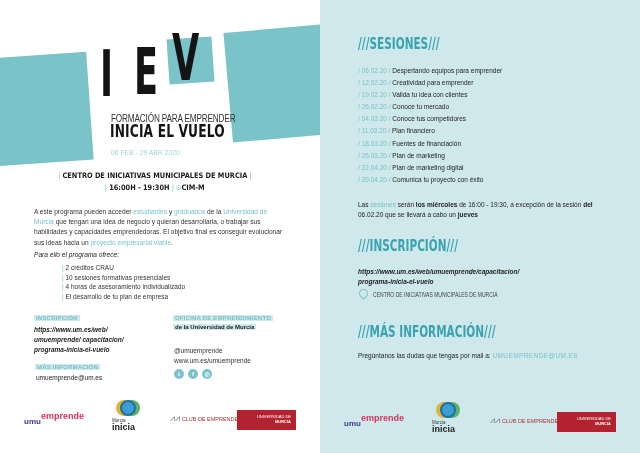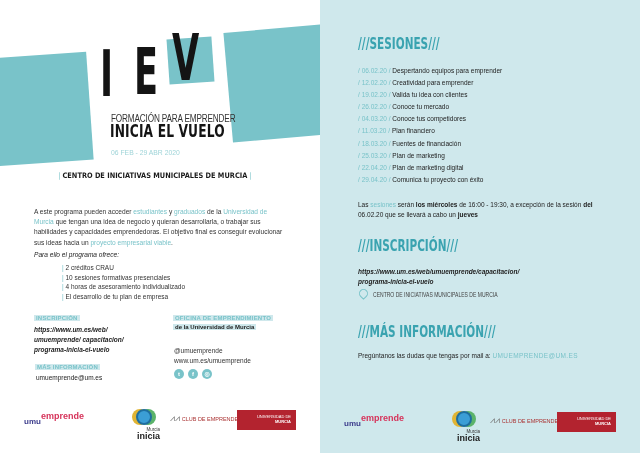--- a/index.html
+++ b/index.html
@@ -47,21 +47,21 @@
   .social { position: absolute; left: 174px; top: 369px; display: flex; gap: 4px; }
   .social span { width: 10px; height: 10px; border-radius: 50%; background: #79c3c9; color: #fff; font-size: 6px; line-height: 10px; text-align: center; font-weight: bold; }
 
   
   .logos { position: absolute; left: 0; width: 278px; height: 50px; }
   .logos-left { top: 400px; }
   .logos-right { top: 402px; }
   .lg-umu { position: absolute; left: 24px; top: 10px; font-weight: bold; }
   .lg-umu .umu { font-size: 8px; color: #3c3c8c; }
   .lg-umu .emp { font-size: 9px; color: #d6335a; position: relative; top: -5px; }
-  .lg-murcia { position: absolute; left: 112px; top: 9px; width: 32px; text-align: right; margin-left: 16px; }
+  .lg-murcia { position: absolute; left: 112px; top: 0; width: 32px; text-align: left; }
   .lg-murcia .circle { width: 16px; height: 16px; margin: 0 auto; border-radius: 50%; background: #3b9ed6; border: 2px solid #1f6e9e; box-shadow: -4px 0 0 #e0b434, 4px 0 0 #5bb36a; }
   .lg-murcia .txt1 { font-size: 4.5px; color: #333; margin-top: 2px; }
   .lg-murcia .txt2 { font-size: 9px; font-weight: bold; color: #222; line-height: 8px; }
   .lg-club { position: absolute; left: 170px; top: 13px; font-size: 5.5px; color: #a33; white-space: nowrap; }
   .lg-club .mtn { color: #777; font-size: 9px; }
   .lg-ums { position: absolute; left: 237px; top: 10px; width: 59px; height: 20px; background: #b3232f; color: #fff; font-size: 4px; text-align: right; padding: 4px 5px 0 0; line-height: 5px; }
 
   
   .sec-title { position: absolute; left: 38px; font-family: "DejaVu Sans", sans-serif; font-weight: bold; color: #3aa3b0; font-size: 15px; transform: scaleX(0.7); transform-origin: left top; white-space: nowrap; }
   .st-ses { top: 35px; }
@@ -97,20 +97,25 @@
     <span class="logo-letter" style="left:72px;top:0px;">V</span>
   </div>
 
   <div class="subtitle">FORMACIÓN PARA EMPRENDER</div>
   <div class="title-main">INICIA EL VUELO</div>
   <div class="dates">06 FEB - 29 ABR 2020</div>
 
   <div class="venue venue-1">
     <span class="venue-inner">
       <span class="bar">| </span><span>CENTRO DE INICIATIVAS MUNICIPALES DE MURCIA</span><span class="bar"> |</span>
+    </span>
+  </div>
+  <div class="venue venue-2">
+    <span class="venue-inner">
+      <span class="bar">| </span><span>16:00H - 19:30H</span><span class="bar"> | </span><span class="bar">⊙</span><span>CIM-M</span>
     </span>
   </div>
 
   <p class="intro">
     <span>A este programa pueden acceder </span><span class="hl">estudiantes</span><span> y </span><span class="hl">graduados</span><span> de la </span><span class="hl">Universidad de Murcia</span><span> que tengan una idea de negocio y quieran desarrollarla, o trabajar sus habilidades y capacidades emprendedoras. El objetivo final es conseguir evolucionar sus ideas hacia un </span><span class="hl">proyecto empresarial viable</span><span>.</span>
   </p>
 
   <div class="offers-title">Para ello el programa ofrece:</div>
   <ul class="offers">
     <li>2 créditos CRAU</li>

